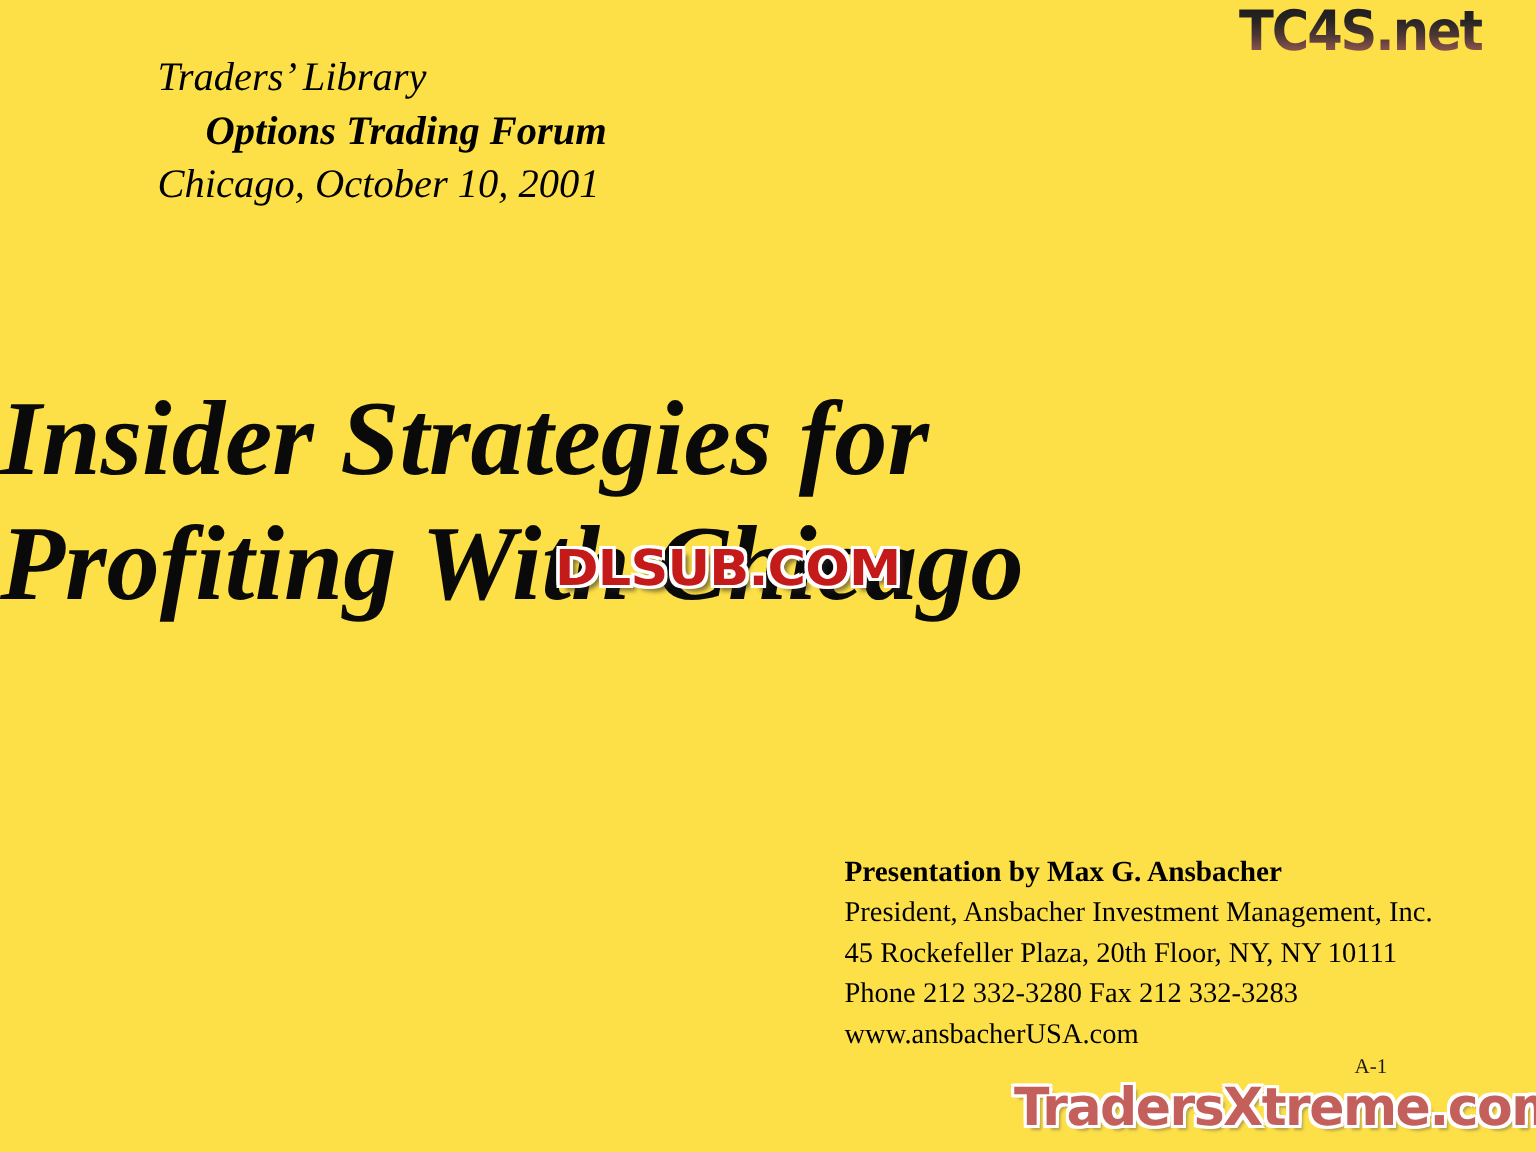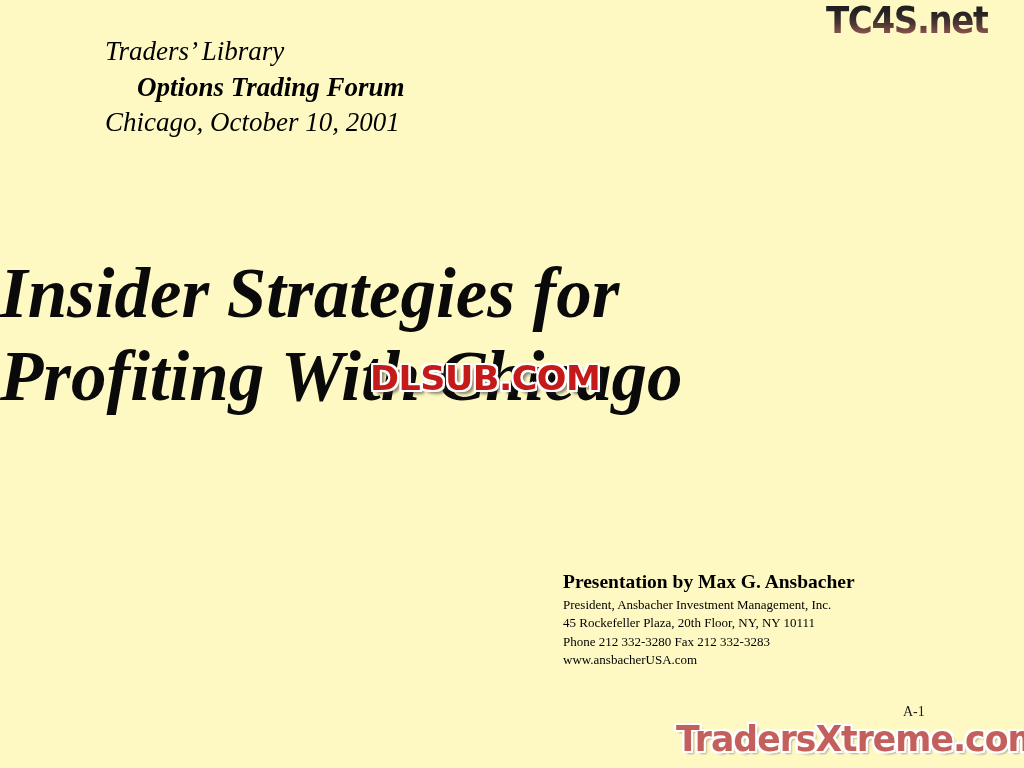--- a/index.html
+++ b/index.html
@@ -12,21 +12,21 @@
     background: #ffffff;
     font-family: "Liberation Serif", "DejaVu Serif", serif;
     color: #000000;
     overflow: hidden;
   }
 
   #slide {
     position: relative;
     width: 1024px;
     height: 768px;
-    background: #fef9c3;
+    background: #fde047;
   }
 
   
   .tc4s-logo {
     position: absolute;
     left: 826px;
     top: 2px;
     font-family: "DejaVu Sans", "Liberation Sans", sans-serif;
     font-size: 37px;
     font-weight: bold;
@@ -110,21 +110,21 @@
     top: 520px;
   }
   .presenter-name {
     font-size: 19.5px;
     font-weight: bold;
     line-height: 1.42;
     white-space: nowrap;
     margin-top: 48px;
   }
   .presenter-line {
-    font-size: 13px;
+    font-size: 19px;
     line-height: 1.42;
     white-space: nowrap;
   }
 
   
   .page-number {
     position: absolute;
     left: 903px;
     top: 704px;
     font-size: 14px;

